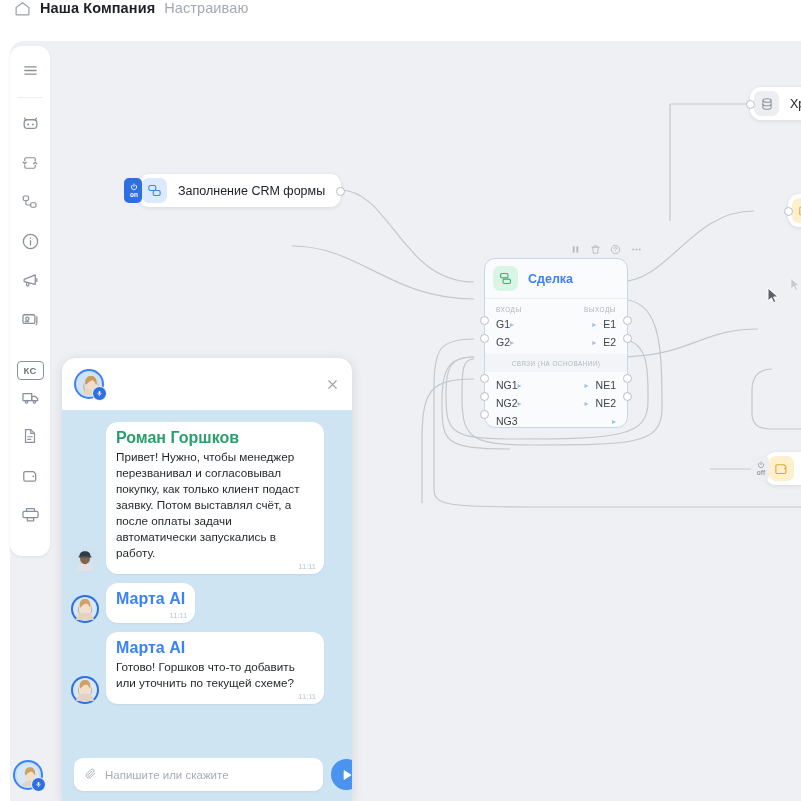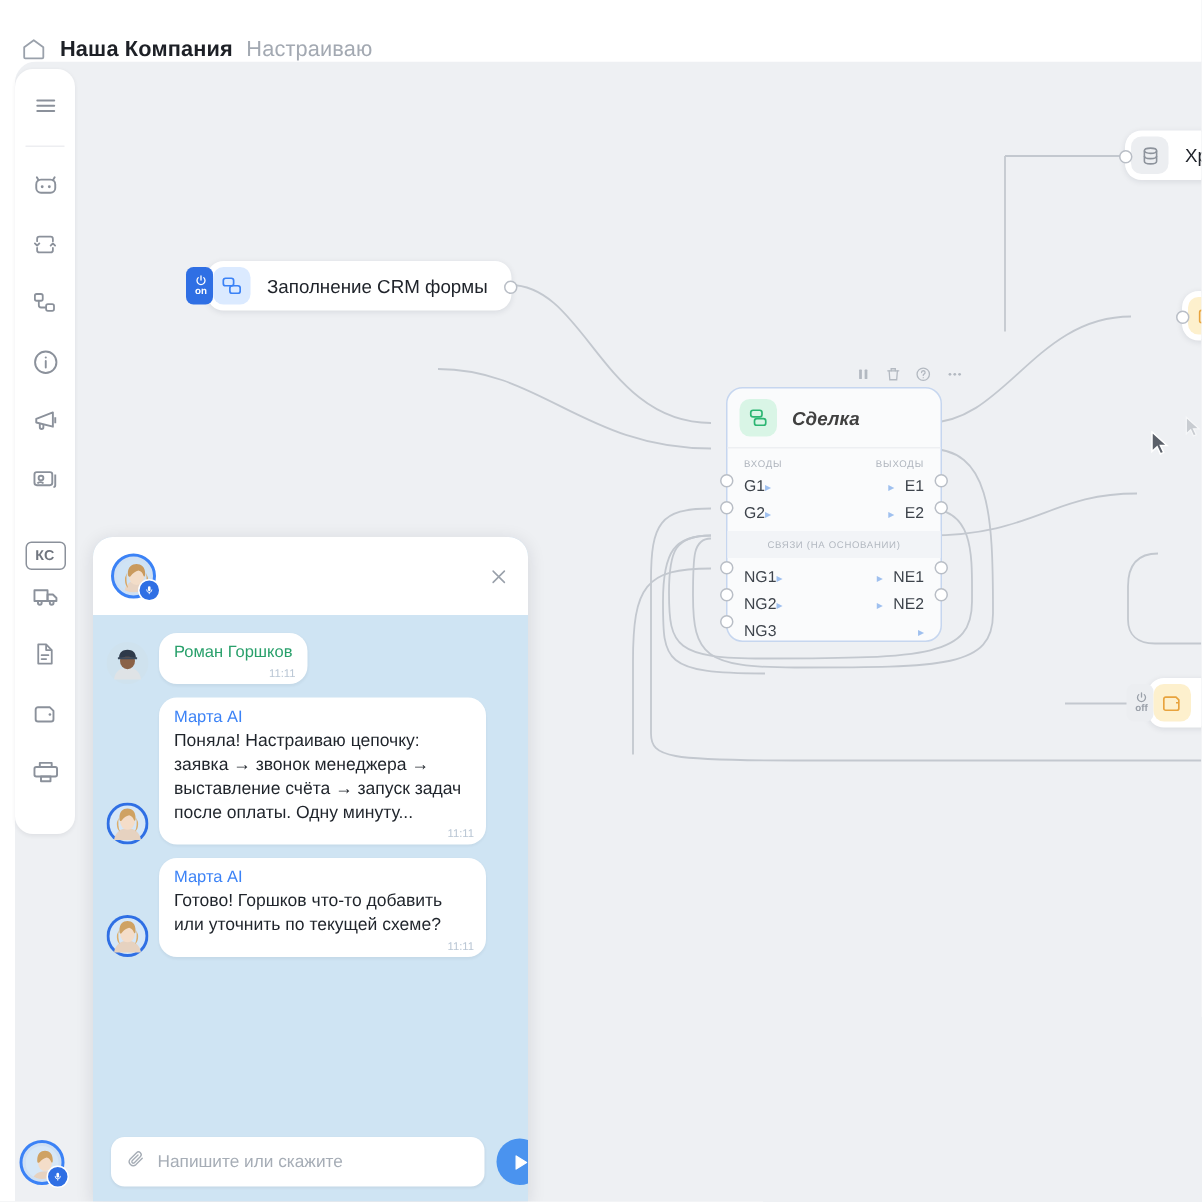--- a/index.html
+++ b/index.html
@@ -7,21 +7,21 @@
     width:801px;height:801px;overflow:hidden;position:relative;
     background:#f5f6f8;
     font-family:"Liberation Sans","DejaVu Sans",sans-serif;
     -webkit-font-smoothing:antialiased;
   }
   .app{position:absolute;inset:0;background:#ffffff;}
 
   
   .topbar{
     position:absolute;left:0;top:0;width:801px;height:41px;
-    background:#ffffff;display:flex;align-items:flex-end;gap:9px;padding-left:14px;
+    background:#ffffff;display:flex;align-items:flex-start;gap:9px;padding-left:14px;
     box-sizing:border-box;z-index:30;
   }
   .home-ic{width:17px;height:17px;color:#9aa1ab;display:block;}
   .crumb-main{font-size:14.5px;font-weight:700;color:#1d2026;letter-spacing:.1px;}
   .crumb-sub{font-size:14.5px;font-weight:400;color:#a3a9b2;letter-spacing:.1px;}
 
   
   .canvas{
     position:absolute;left:10px;top:41px;width:791px;height:760px;
     background:#eef0f3;
@@ -85,21 +85,21 @@
   
   .deal{
     position:absolute;left:474px;top:217px;width:142px;height:168px;
     background:#fafbfc;border:1.2px solid #c6d6ef;border-radius:11px;z-index:12;
   }
   .deal-head{display:flex;align-items:center;height:39px;padding-left:8px;}
   .deal-ic{
     width:25px;height:25px;border-radius:7px;background:#d9f5e6;color:#2cb673;
     display:flex;align-items:center;justify-content:center;
   }
-  .deal-title{font-size:12.5px;color:#404040;font-weight:600;margin-left:10px;font-style:italic;}
+  .deal-title{font-size:12.5px;color:#3b82f6;font-weight:600;margin-left:10px;}
   .deal-div{height:1px;background:#edeff2;}
   .hdr-row{display:flex;justify-content:space-between;padding:7px 11px 2px;}
   .hdr-t{font-size:6.4px;color:#aeb4bd;letter-spacing:.55px;text-transform:uppercase;}
   .prow{display:flex;justify-content:space-between;align-items:center;padding:0 11px;height:18px;}
   .pname{font-size:10.5px;color:#3d434b;}
   .parrow{font-size:8px;color:#9fc0ef;}
   .mid-lbl{
     text-align:center;font-size:6.4px;color:#b2b8c0;letter-spacing:.45px;
     text-transform:uppercase;padding:6px 0 5px;background:#f2f4f7;margin-top:3px;
   }
@@ -137,21 +137,21 @@
   .chat-name{font-size:13px;font-weight:700;color:#1d2026;line-height:1.25;}
   .chat-role{font-size:10.5px;color:#868d97;line-height:1.3;}
   .chat-x{margin-left:auto;color:#9aa1ab;cursor:pointer;display:flex;}
   .msgs{padding:12px 10px 0 0;}
   .msg-wrap{display:flex;align-items:flex-end;margin-bottom:9px;}
   .msg-av{width:28px;height:28px;border-radius:50%;margin:0 7px 0 9px;flex:0 0 auto;position:relative;}
   .bubble{
     background:#ffffff;border-radius:12px;padding:7px 10px 13px;position:relative;
     max-width:198px;box-shadow:0 1px 2px rgba(22,28,45,.06);
   }
-  .b-name{font-size:11px;font-weight:400;margin-bottom:2px;}
+  .b-name{font-size:16px;font-weight:700;margin-bottom:2px;}
   .b-name.green{color:#29a06b;}
   .b-name.blue{color:#3b82f6;}
   .b-text{font-size:11.7px;color:#1f242b;line-height:1.37;white-space:pre-wrap;}
   .b-time{position:absolute;right:8px;bottom:3px;font-size:7.5px;color:#b9c6d4;}
   .composer{position:absolute;left:0;bottom:0;width:312px;height:53px;display:flex;align-items:center;padding:0 12px;box-sizing:border-box;}
   .cinput{
     flex:1;height:33px;background:#ffffff;border-radius:9px;display:flex;align-items:center;
     padding:0 10px;gap:8px;box-shadow:0 1px 2px rgba(22,28,45,.07);
   }
   .cph{font-size:11.5px;color:#a6adb6;}
@@ -499,38 +499,38 @@
           <svg width="28" height="28" viewBox="0 0 28 28">
             <circle cx="14" cy="14" r="14" fill="#cfe2ee"></circle>
             <path d="M5 25c.6-5.2 4.2-8 9-8s8.4 2.8 9 8z" fill="#dfe3e6"></path>
             <ellipse cx="14" cy="12.6" rx="5" ry="5.6" fill="#8a6247"></ellipse>
             <path d="M8.4 10.4c0-3.4 2.4-5.2 5.6-5.2s5.6 1.8 5.6 5.2c0 .9-.6 1-1.2.6-2.6-1.5-6.6-1.5-8.8 0-.7.5-1.2.3-1.2-.6z" fill="#2e3a4a"></path>
             <path d="M7.6 10.2h12.8v1.3H7.6z" fill="#3b4a5c"></path>
           </svg>
         </div>
         <div class="bubble">
           <div class="b-name green">Роман Горшков</div>
+          <div class="b-text">Привет! Нужно, чтобы менеджер перезванивал и согласовывал покупку, как только клиент подаст заявку. Потом выставлял счёт, а после оплаты задачи автоматически запускались в работу.</div>
           <div class="b-time">11:11</div>
         </div>
       </div>
 
       <div class="msg-wrap">
         <div class="msg-av">
           <svg width="28" height="28" viewBox="0 0 28 28">
             <circle cx="14" cy="14" r="14" fill="#2f6fe4"></circle>
             <circle cx="14" cy="14" r="12" fill="#d6e7f7"></circle>
             <path d="M5 25c.8-5 4.3-7.8 9-7.8s8.2 2.8 9 7.8z" fill="#e6d2c0"></path>
             <ellipse cx="14" cy="12.4" rx="5" ry="5.8" fill="#f4ddc9"></ellipse>
             <path d="M8.6 10.6C8.6 5.8 11 4 14 4s5.4 1.8 5.4 6.6c0 1.8-.8 2-1.2.9-.5-1.5-1.4-2.6-3.1-3-2 .6-3.5 1.5-5 3.5-.5.7-1.5.6-1.5-1.4z" fill="#cfa263"></path>
             <path d="M8.2 10.2c-.6 3.4-.3 6.8.8 9.2-1.4-.8-2.4-3.2-2-6.4zM19.8 10.2c.6 3.4.3 6.8-.8 9.2 1.4-.8 2.4-3.2 2-6.4z" fill="#dcae6c"></path>
           </svg>
         </div>
         <div class="bubble">
           <div class="b-name blue">Марта AI</div>
-          <div class="b-text">Поняла! Настраиваю цепочку: заявка → звонок менеджера → выставление счёта → запуск задач после оплаты. Одну минуту...</div>
           <div class="b-time">11:11</div>
         </div>
       </div>
 
       <div class="msg-wrap">
         <div class="msg-av">
           <svg width="28" height="28" viewBox="0 0 28 28">
             <circle cx="14" cy="14" r="14" fill="#2f6fe4"></circle>
             <circle cx="14" cy="14" r="12" fill="#d6e7f7"></circle>
             <path d="M5 25c.8-5 4.3-7.8 9-7.8s8.2 2.8 9 7.8z" fill="#e6d2c0"></path>

